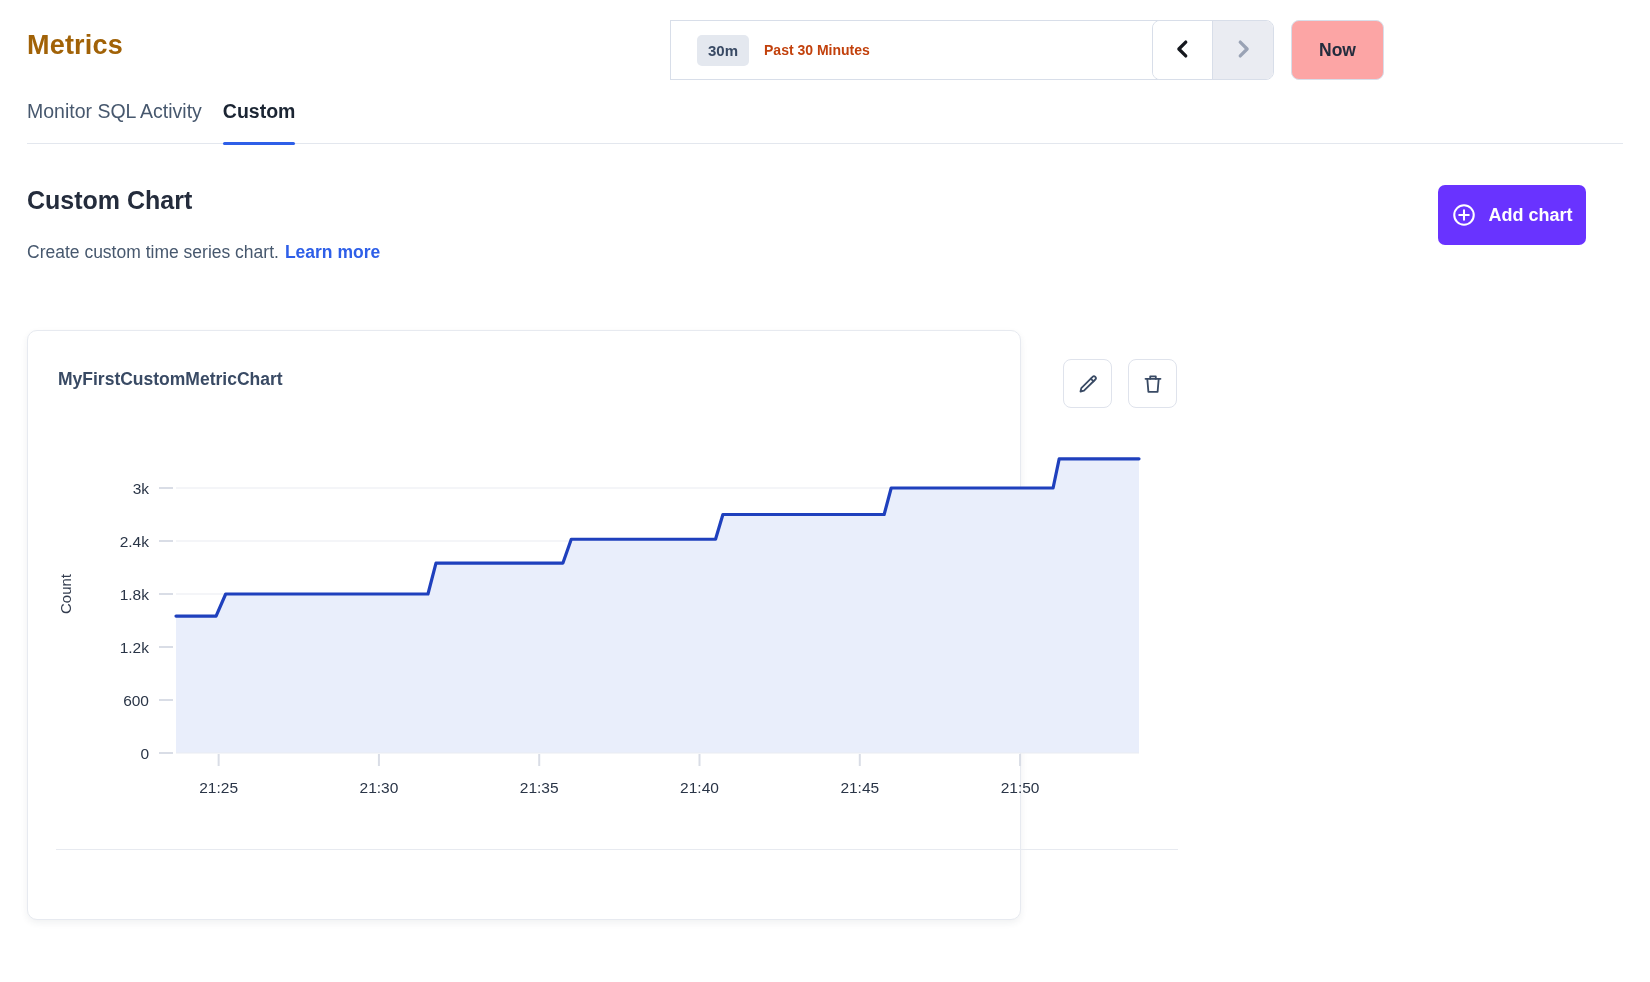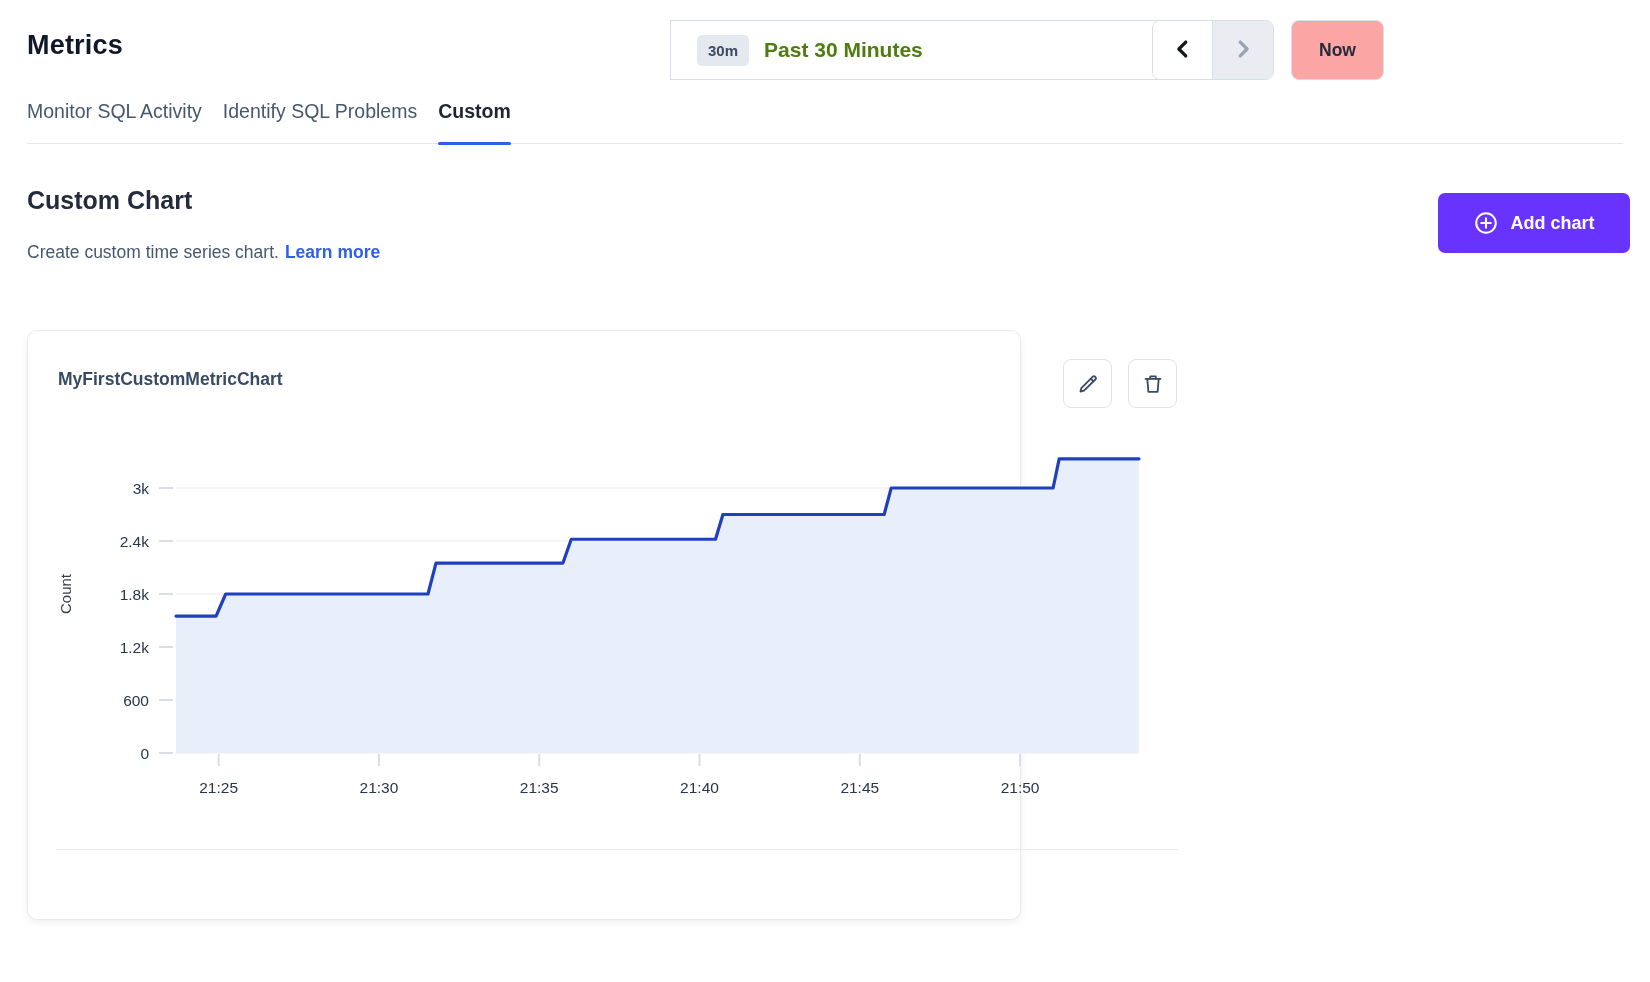--- a/index.html
+++ b/index.html
@@ -1,33 +1,33 @@
 <!DOCTYPE html>
 <html><head>
 <meta charset="utf-8">
 <style>
   * { box-sizing: border-box; margin: 0; padding: 0; }
   html,body { background:#fff; }
   body { font-family: "Liberation Sans", sans-serif; color:#242c3c; }
   .page { position:relative; width:1650px; height:982px; background:#fff; overflow:hidden; }
 
   
-  .page-title { position:absolute; left:27px; top:30px; font-size:27px; font-weight:700; color:#0f172a; letter-spacing:.2px; }
+  .page-title { position:absolute; left:27px; top:30px; font-size:27px; font-weight:700; color:#a16207; letter-spacing:.2px; }
 
   .range-select {
     position:absolute; left:670px; top:20px; width:528px; height:60px;
     background:#fff; border:1px solid #d8dee9; border-radius:0;
     display:flex; align-items:center; cursor:pointer; padding:0 22px 0 26px;
     font-family:inherit;
   }
   .range-badge {
     background:#e4e8ef; color:#394a64; font-size:15px; font-weight:700;
     border-radius:5px; padding:8px 11px; line-height:1;
   }
-  .range-label { margin-left:15px; font-size:21px; font-weight:600; color:#4d7c0f; }
+  .range-label { margin-left:15px; font-size:14px; font-weight:600; color:#c2410c; }
   .range-chevron { margin-left:auto; color:#3c4658; }
 
   .arrow-group {
     position:absolute; left:1152px; top:20px; height:60px; width:122px;
     display:flex; border:1px solid #d8dee9; border-radius:8px; overflow:hidden; background:#fff;
   }
   .arrow-btn { width:61px; height:100%; display:flex; align-items:center; justify-content:center; background:#fff; border:none; cursor:pointer; }
   .arrow-btn.prev { border-right:1px solid #d8dee9; color:#15181e; }
   .arrow-btn.next { background:#eaecf2; color:#9aa3b5; cursor:default; }
 
@@ -45,24 +45,24 @@
   .tab { font-size:19.5px; color:#47586e; padding-bottom:16px; cursor:pointer; position:relative; white-space:nowrap; }
   .tab.active { color:#1b2533; font-weight:600; }
   .tab.active::after { content:""; position:absolute; left:0; right:0; bottom:-2px; height:3.5px; background:#2e5fe8; border-radius:2px; }
 
   
   .section-title { position:absolute; left:27px; top:186px; font-size:25px; font-weight:700; color:#242c3c; }
   .subtitle { position:absolute; left:27px; top:242px; font-size:17.5px; color:#47586e; }
   .subtitle a { color:#2e5fe8; font-weight:600; text-decoration:none; margin-left:6px; cursor:pointer; }
 
   .add-chart {
-    position:absolute; left:1438px; top:185px; width:192px; height:60px;
+    position:absolute; left:1438px; top:185px; width:148px; height:60px;
     background:#6933ff; border:none; border-radius:7px; cursor:pointer;
     display:flex; align-items:center; justify-content:center; gap:11px;
-    color:#fff; font-family:inherit; font-size:18px; font-weight:600;margin-top:8px;
+    color:#fff; font-family:inherit; font-size:18px; font-weight:600;
   }
 
   
   .card {
     position:absolute; left:27px; top:330px; width:994px; height:590px;
     background:#fff; border:1px solid #e7eaf0; border-radius:10px;
     box-shadow:0 3px 7px rgba(40,50,75,.07);
   }
   .card-title { position:absolute; left:30px; top:38px; font-size:17.5px; font-weight:700; color:#394a64; }
   .icon-btn {
@@ -114,21 +114,20 @@
             <path d="M9 4.5L16.5 12 9 19.5"></path>
           </svg>
       </span>
     </button>
   </div>
 
   <button class="now-btn">Now</button>
 
   <div class="tabs">
     <div class="tab">Monitor SQL Activity</div>
-    <div class="tab">Identify SQL Problems</div>
     <div class="tab active">Custom</div>
   </div>
 
   <h2 class="section-title">Custom Chart</h2>
 
   <button class="add-chart">
     <span style="display:flex;">
       <svg width="26" height="26" viewBox="0 0 24 24" fill="none" stroke="#ffffff" stroke-width="1.9" stroke-linecap="round">
           <circle cx="12" cy="12" r="9"></circle>
           <path d="M12 7.6v8.8M7.6 12h8.8"></path>

